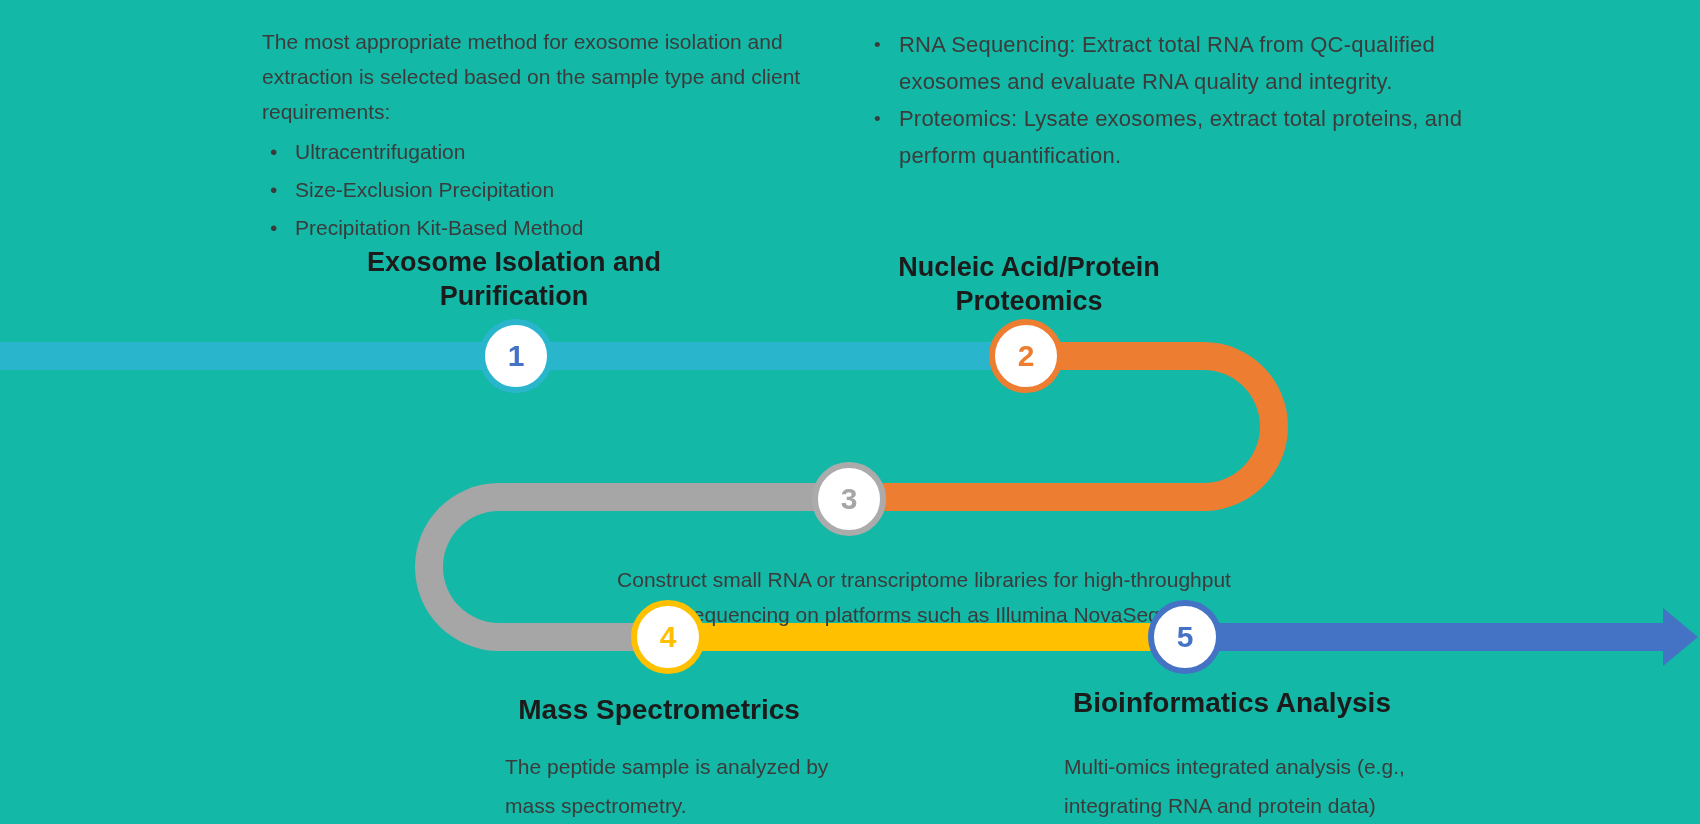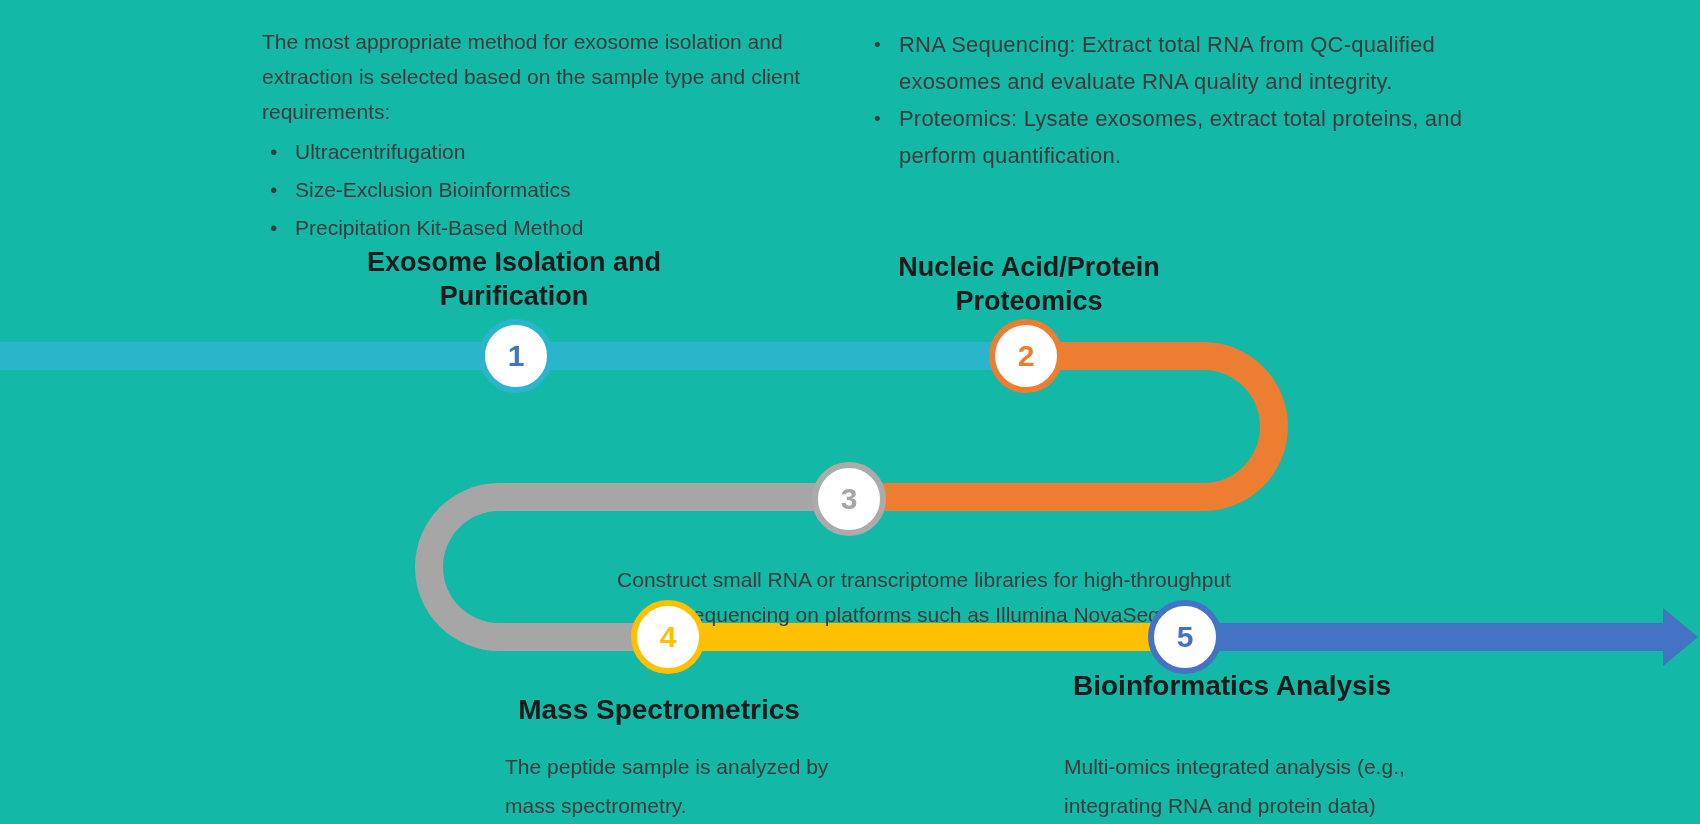--- a/index.html
+++ b/index.html
@@ -62,39 +62,39 @@
   .intro-right ul.bullets li::before { content:"•"; position:absolute; left:2px; font-size:19px; }
 
   .step-title {
     position:absolute; color:#1b1b1b; font-weight:bold; font-size:27px;
     text-align:center; line-height:34px; white-space:pre-line; z-index:3;
   }
   .title-1 { left:334px;  top:245px; width:360px; }
   .title-2 { left:859px;  top:250px; width:340px; }
   .title-3 { left:591px;  top:377px; width:520px; line-height:33px; }
   .title-4 { left:499px;  top:693px; width:320px; font-size:28px; }
-  .title-5 { left:1052px; top:669px; width:360px; font-size:28px; }
+  .title-5 { left:1052px; top:686px; width:360px; font-size:28px; }
 
   .step-desc { position:absolute; color:#3b3b3b; font-size:21px; z-index:3; }
   .desc-3 { left:574px;  top:538px; width:700px; text-align:center; line-height:35px;margin-top:24px; }
   .desc-4 { left:505px;  top:747px; width:360px; text-align:left; line-height:39px; }
   .desc-5 { left:1064px; top:747px; width:400px; text-align:left; line-height:39px; }
 </style>
 </head>
 <body>
 
 <div class="canvas">
 
   <div class="intro-left body-text">
     <p class="pre">The most appropriate method for exosome isolation and
 extraction is selected based on the sample type and client
 requirements:</p>
     <ul class="bullets">
       <li>Ultracentrifugation</li>
-      <li>Size-Exclusion Bioinformatics</li>
+      <li>Size-Exclusion Precipitation</li>
       <li>Precipitation Kit-Based Method</li>
     </ul>
   </div>
 
   <div class="intro-right body-text">
     <ul class="bullets">
       <li>RNA Sequencing: Extract total RNA from QC-qualified
 exosomes and evaluate RNA quality and integrity.</li>
       <li>Proteomics: Lysate exosomes, extract total proteins, and
 perform quantification.</li>

